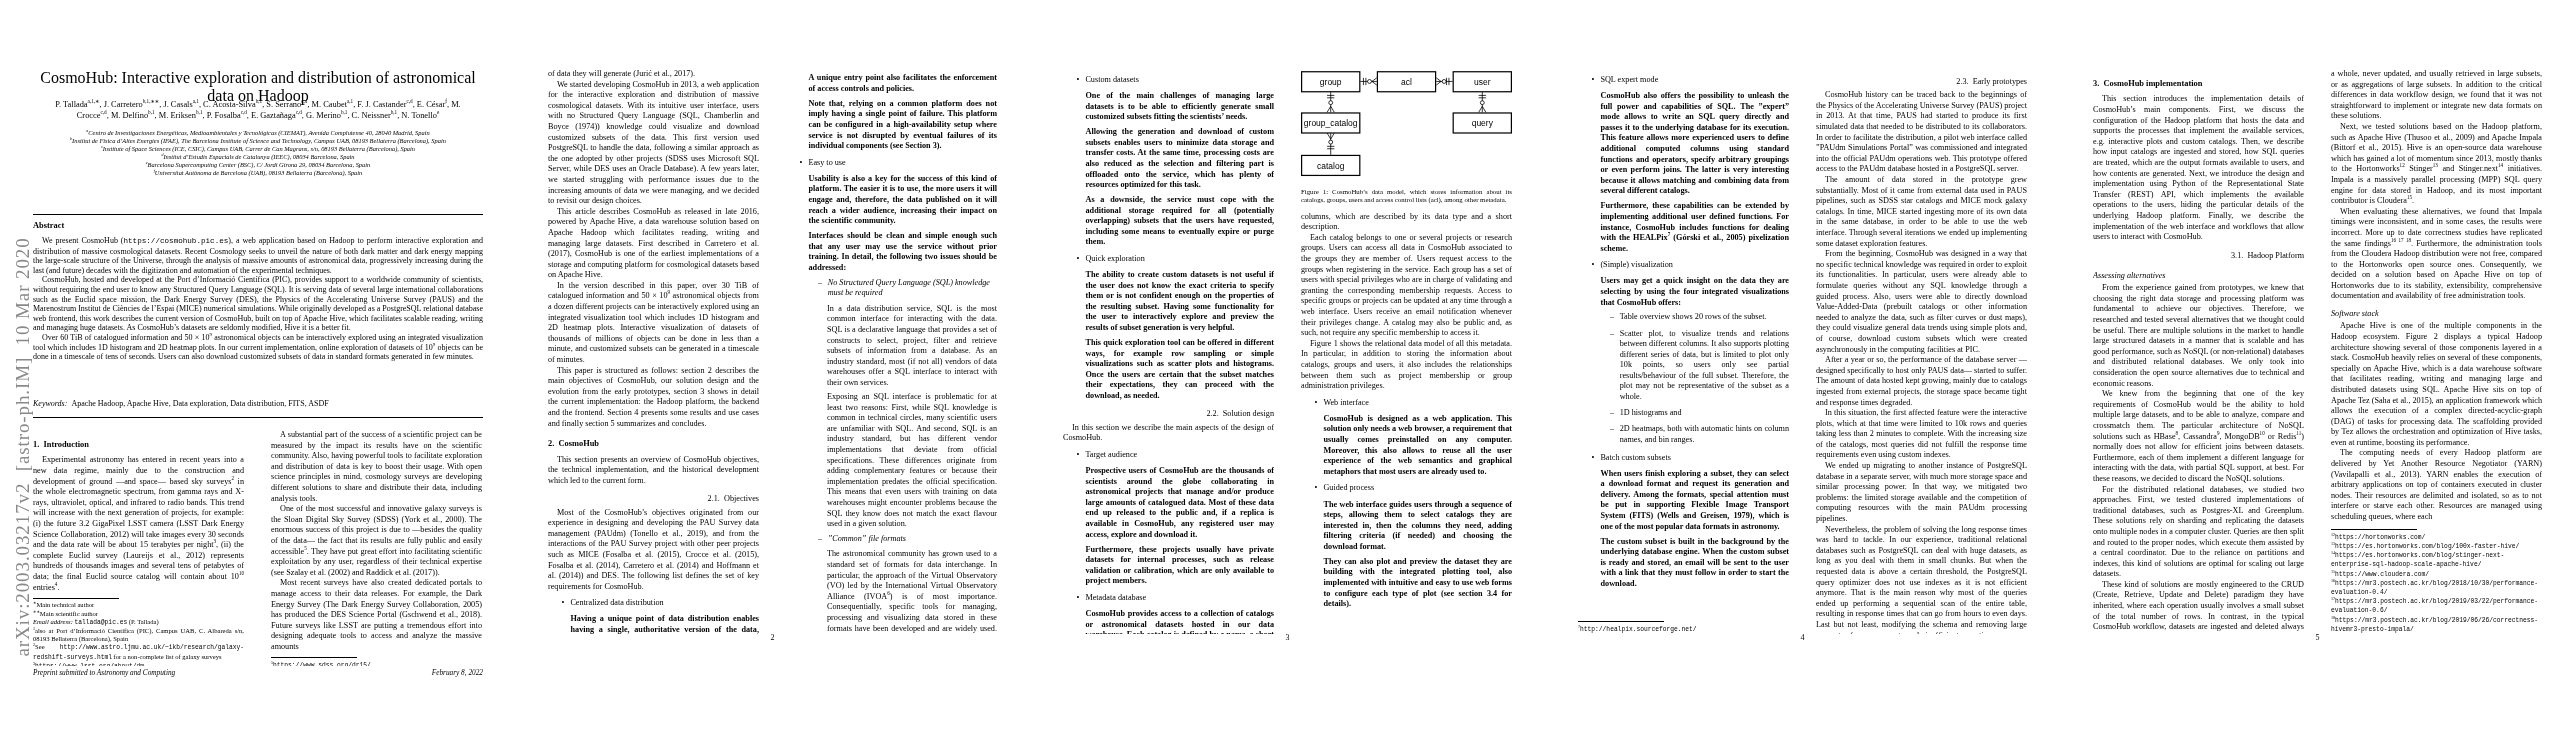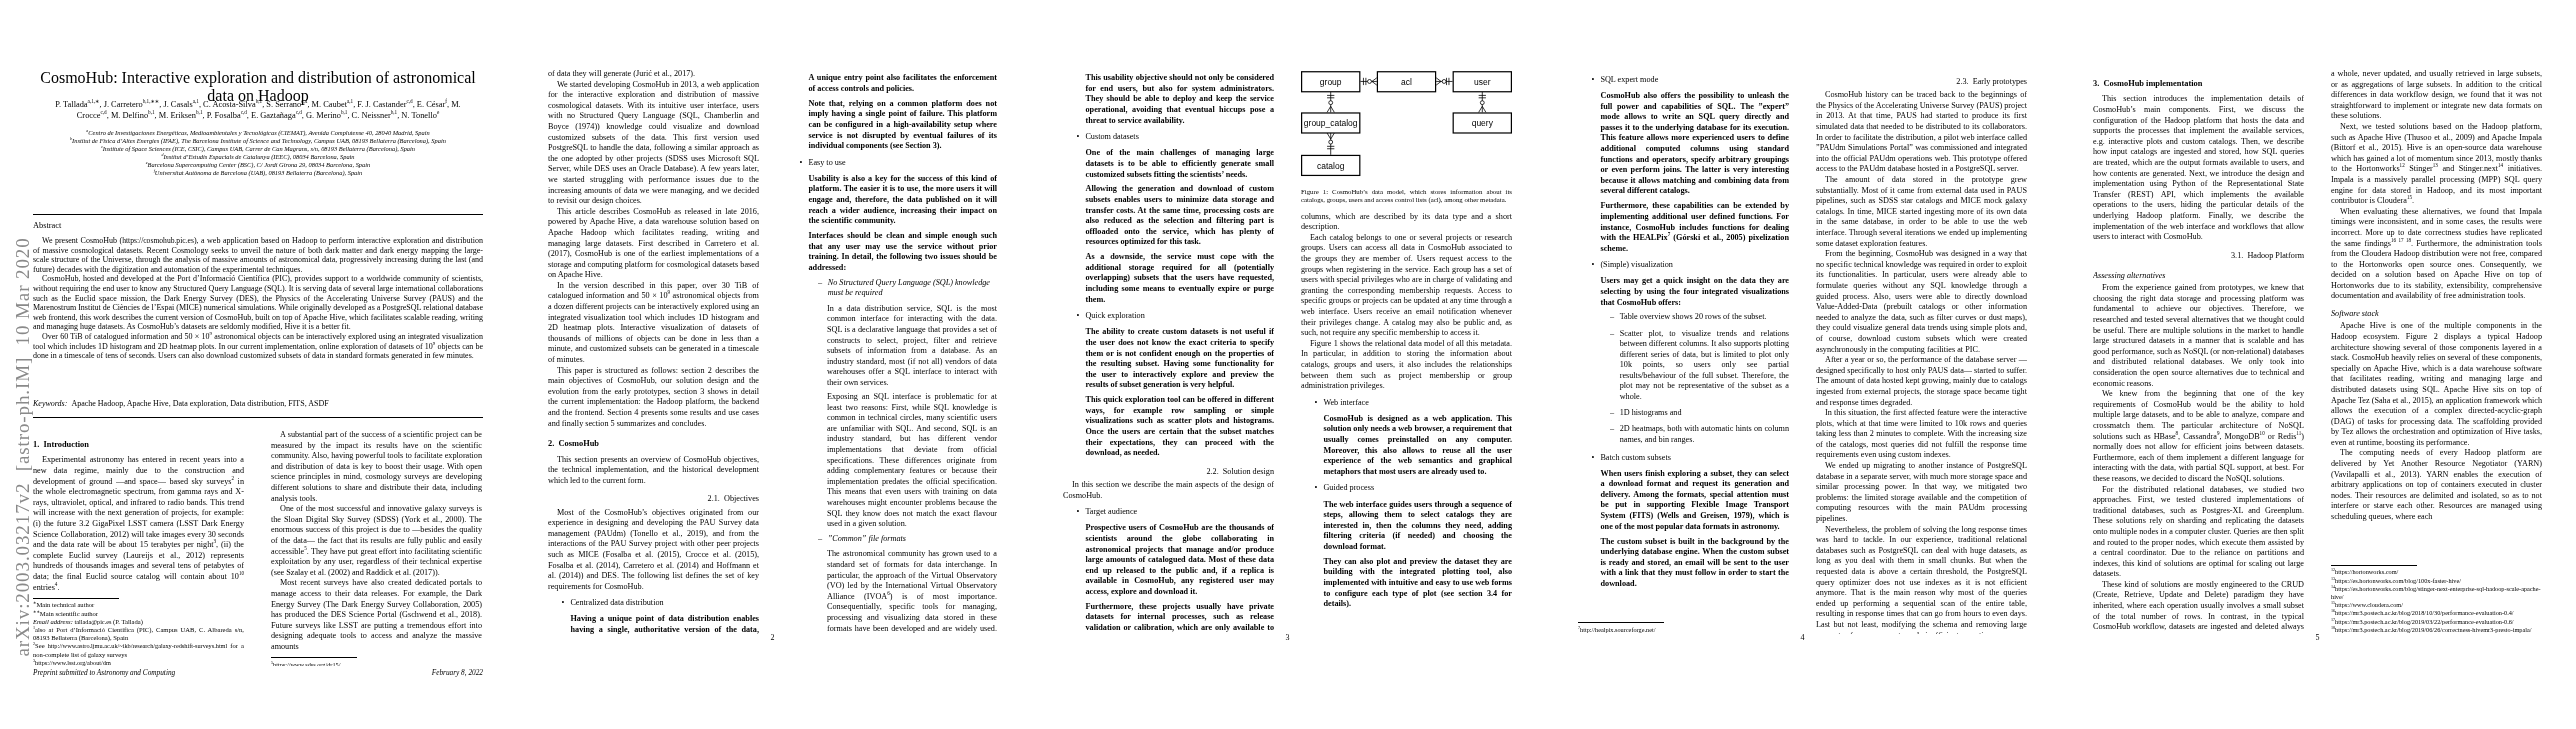--- a/index.html
+++ b/index.html
@@ -11,21 +11,21 @@
          transform:translate(-50%,-50%) rotate(-90deg);
          font-size:19px;color:#8a8a8a;letter-spacing:0.9px;}
   .title{position:absolute;top:69px;left:33px;width:450px;text-align:center;font-size:16px;}
   .authors{position:absolute;top:100px;left:33px;width:450px;text-align:center;
            font-size:8.4px;line-height:10.6px;}
   .authorline{white-space:nowrap;}
   .affils{position:absolute;top:129px;left:33px;width:450px;text-align:center;
           font-style:italic;font-size:6.4px;line-height:8px;}
   .rule{position:absolute;left:33px;width:450px;border-top:0.7px solid #000;height:0;}
   .rule1{top:214px}.rule2{top:417px}
-  .absheading{position:absolute;top:221px;left:33px;font-weight:normal;font-size:8.4px;}
+  .absheading{position:absolute;top:221px;left:33px;font-weight:bold;font-size:8.4px;}
   .absbody{position:absolute;top:236px;left:33px;width:450px;}
   .absbody .para{font-size:8px;line-height:9.6px;}
   .kw{position:absolute;top:399px;left:33px;width:450px;font-size:8px;}
   .pfooter{position:absolute;top:668px;left:33px;width:450px;font-style:italic;
            font-size:7.3px;display:flex;justify-content:space-between;}
   .pagenum{position:absolute;top:633px;left:0;width:515px;text-align:center;font-size:8px;}
   
   .cols{position:absolute;left:33px;top:69px;width:450px;height:565px;display:flex;gap:27px;}
   .cols-p1{top:430px;height:236px;}
   .col{width:211px;height:100%;display:flex;flex-direction:column;overflow:hidden;}
@@ -42,21 +42,21 @@
   .btitle{}
   .dash-item{margin:4.3px 0 1.2px 32px;font-size:8.2px;line-height:10.6px;display:flex;}
   .dash-item .marker{width:9.7px;flex:none;}
   .dtitle{font-style:italic;flex:1;}
   .dtext{flex:1;text-align:justify;}
   .spacer{flex:1 1 auto;min-height:0;}
   .fns{margin-top:4.9px;font-size:6.6px;line-height:8.2px;}
   .fnrule{width:86px;border-top:0.6px solid #000;margin-bottom:2.4px;}
   .fnline{text-align:justify;}
   sup{font-size:0.62em;line-height:0;}
-  code{font-family:Liberation Serif, serif;font-size:0.95em;}
+  code{font-family:Liberation Mono, monospace;font-size:0.95em;}
   
   .figwrap{margin:2.4px 0 1.2px;}
   .figwrap svg text{font-family:"Liberation Sans",sans-serif;font-size:14px;fill:#000;}
   .figcap{font-size:6.8px;line-height:8.4px;text-align:justify;margin:6px 0 7.3px;}
 </style>
 </head>
 <body>
 
 <div class="sheet">
 
@@ -150,21 +150,20 @@
           <p class="para dp">The astronomical community has grown used to a standard set of formats for data interchange. In particular, the approach of the Virtual Observatory (VO) led by the International Virtual Observatory Alliance (IVOA<sup>6</sup>) is of most importance. Consequentially, specific tools for managing, processing and visualizing data stored in these formats have been developed and are widely used. Therefore, we must support those formats to enable our users to keep using the tools they already master and make the interoperability with them as straightforward as possible.</p>
           <div class="spacer"></div>
         </div>
     </div>
     <div class="pagenum">2</div>
   </div>
 
   <div class="page">
     <div class="cols">
       <div class="col">
-          <p class="para bp">This usability objective should not only be considered for end users, but also for system administrators. They should be able to deploy and keep the service operational, avoiding that eventual hiccups pose a threat to service availability.</p>
           <div class="bullet-item"><span class="marker">•</span><span class="btitle">Custom datasets</span></div>
           <p class="para bp">One of the main challenges of managing large datasets is to be able to efficiently generate small customized subsets fitting the scientists’ needs.</p>
           <p class="para bp">Allowing the generation and download of custom subsets enables users to minimize data storage and transfer costs. At the same time, processing costs are also reduced as the selection and filtering part is offloaded onto the service, which has plenty of resources optimized for this task.</p>
           <p class="para bp">As a downside, the service must cope with the additional storage required for all (potentially overlapping) subsets that the users have requested, including some means to eventually expire or purge them.</p>
           <div class="bullet-item"><span class="marker">•</span><span class="btitle">Quick exploration</span></div>
           <p class="para bp">The ability to create custom datasets is not useful if the user does not know the exact criteria to specify them or is not confident enough on the properties of the resulting subset. Having some functionality for the user to interactively explore and preview the results of subset generation is very helpful.</p>
           <p class="para bp">This quick exploration tool can be offered in different ways, for example row sampling or simple visualizations such as scatter plots and histograms. Once the users are certain that the subset matches their expectations, they can proceed with the download, as needed.</p>
           <div class="h2">2.2.&nbsp; Solution design</div>
           <p class="para indent">In this section we describe the main aspects of the design of CosmoHub.</p>
           <div class="bullet-item"><span class="marker">•</span><span class="btitle">Target audience</span></div>

